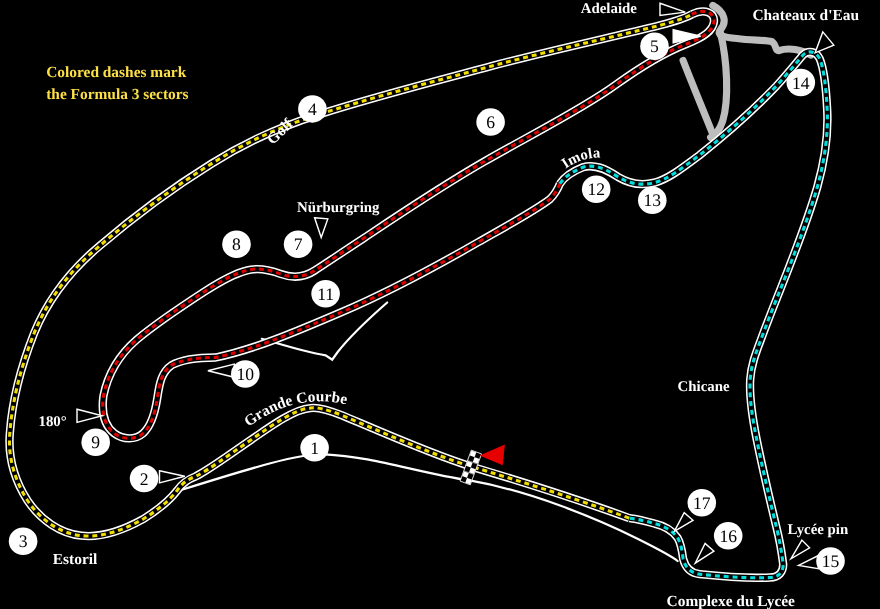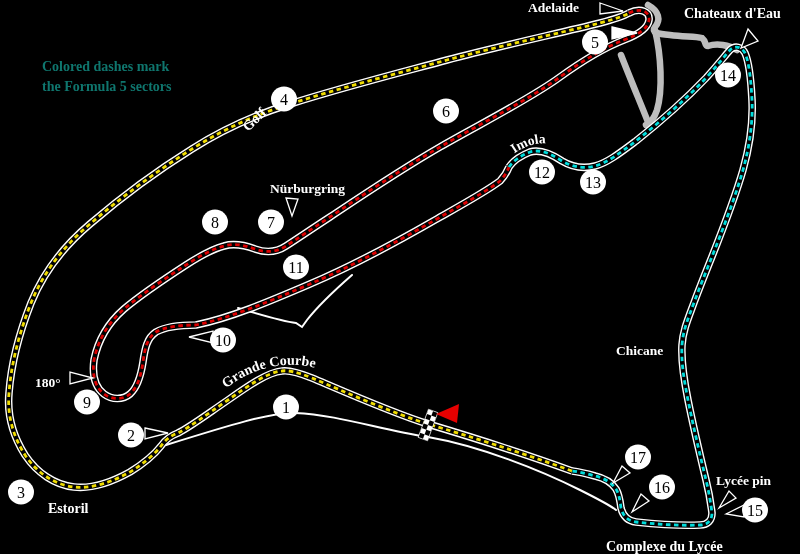--- a/index.html
+++ b/index.html
@@ -1,19 +1,19 @@
 <!DOCTYPE html>
 <html><head>
 <meta charset="utf-8">
 <style>
   html,body{margin:0;padding:0;background:#000;}
   .stage{position:relative;width:800px;height:554px;background:#000;overflow:hidden;
          font-family:"Liberation Serif",serif;}
   .stage svg{position:absolute;left:0;top:0;}
-  .note-line{position:absolute;left:42px;color:#0f766e;font-weight:bold;font-size:14px;
+  .note-line{position:absolute;left:42px;color:#fde047;font-weight:bold;font-size:14px;
              font-family:"Liberation Serif",serif;white-space:nowrap;}
   #note1{top:59px;} #note2{top:79px;}
 </style>
 </head>
 <body>
 
 <div class="stage">
   <svg id="map" width="800" height="554" viewBox="0 0 800 554" xmlns="http://www.w3.org/2000/svg">
     <defs>
       <pattern id="checker" width="10" height="10" patternUnits="userSpaceOnUse">
@@ -143,14 +143,14 @@
         <text fill="#ffffff" font-size="13.5" font-weight="bold" font-family="&quot;Liberation Serif&quot;, serif"><textPath startOffset="4" href="#arc-4" xlink:href="#arc-4">Imola</textPath></text>
         <text fill="#ffffff" font-size="14" font-weight="bold" font-family="&quot;Liberation Serif&quot;, serif"><textPath startOffset="6" href="#arc-5" xlink:href="#arc-5">Grande Courbe</textPath></text>
         <text fill="#ffffff" font-size="13.5" font-weight="bold" font-family="&quot;Liberation Serif&quot;, serif" x="616" y="355">Chicane</text>
         <text fill="#ffffff" font-size="13.5" font-weight="bold" font-family="&quot;Liberation Serif&quot;, serif" x="716" y="485">Lycée pin</text>
         <text fill="#ffffff" font-size="14" font-weight="bold" font-family="&quot;Liberation Serif&quot;, serif" x="606" y="551">Complexe du Lycée</text>
         <text fill="#ffffff" font-size="14" font-weight="bold" font-family="&quot;Liberation Serif&quot;, serif" x="48" y="513">Estoril</text>
         <text fill="#ffffff" font-size="13.5" font-weight="bold" font-family="&quot;Liberation Serif&quot;, serif" x="35" y="387">180°</text>
       </g>
   </svg>
   <div class="note-line" id="note1">Colored dashes mark</div>
-  <div class="note-line" id="note2">the Formula 5 sectors</div>
+  <div class="note-line" id="note2">the Formula 3 sectors</div>
 </div>
 
 </body></html>

